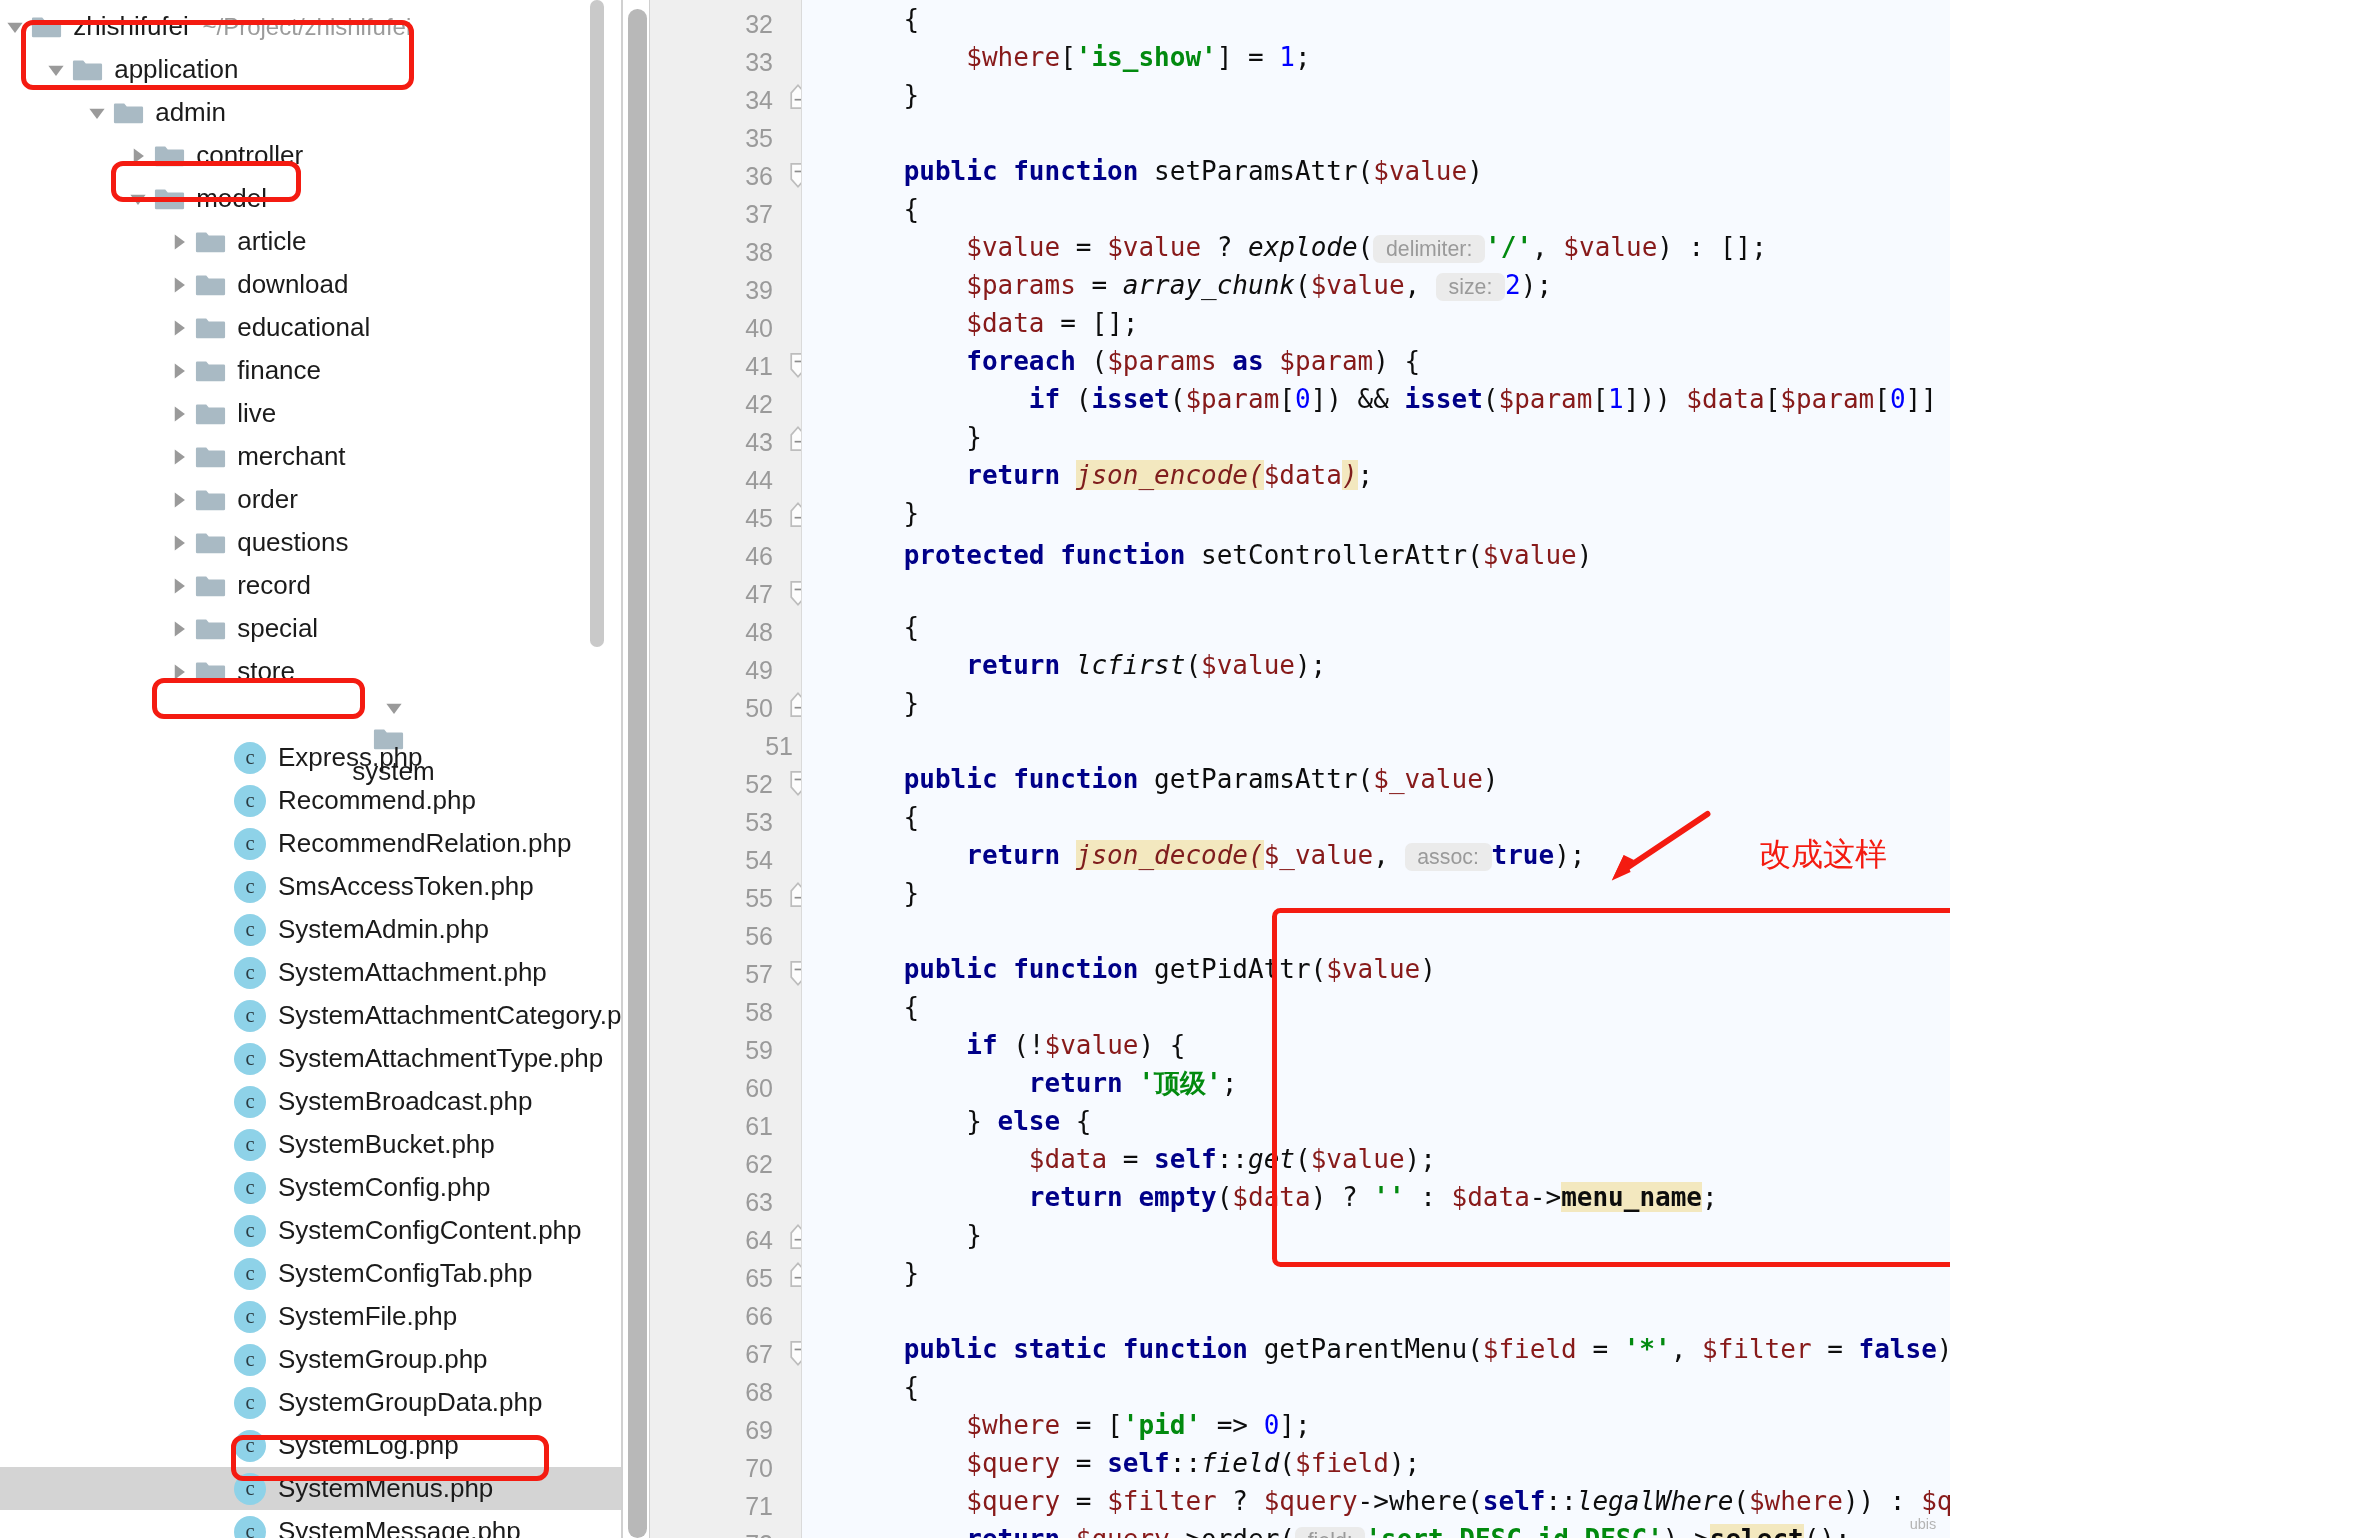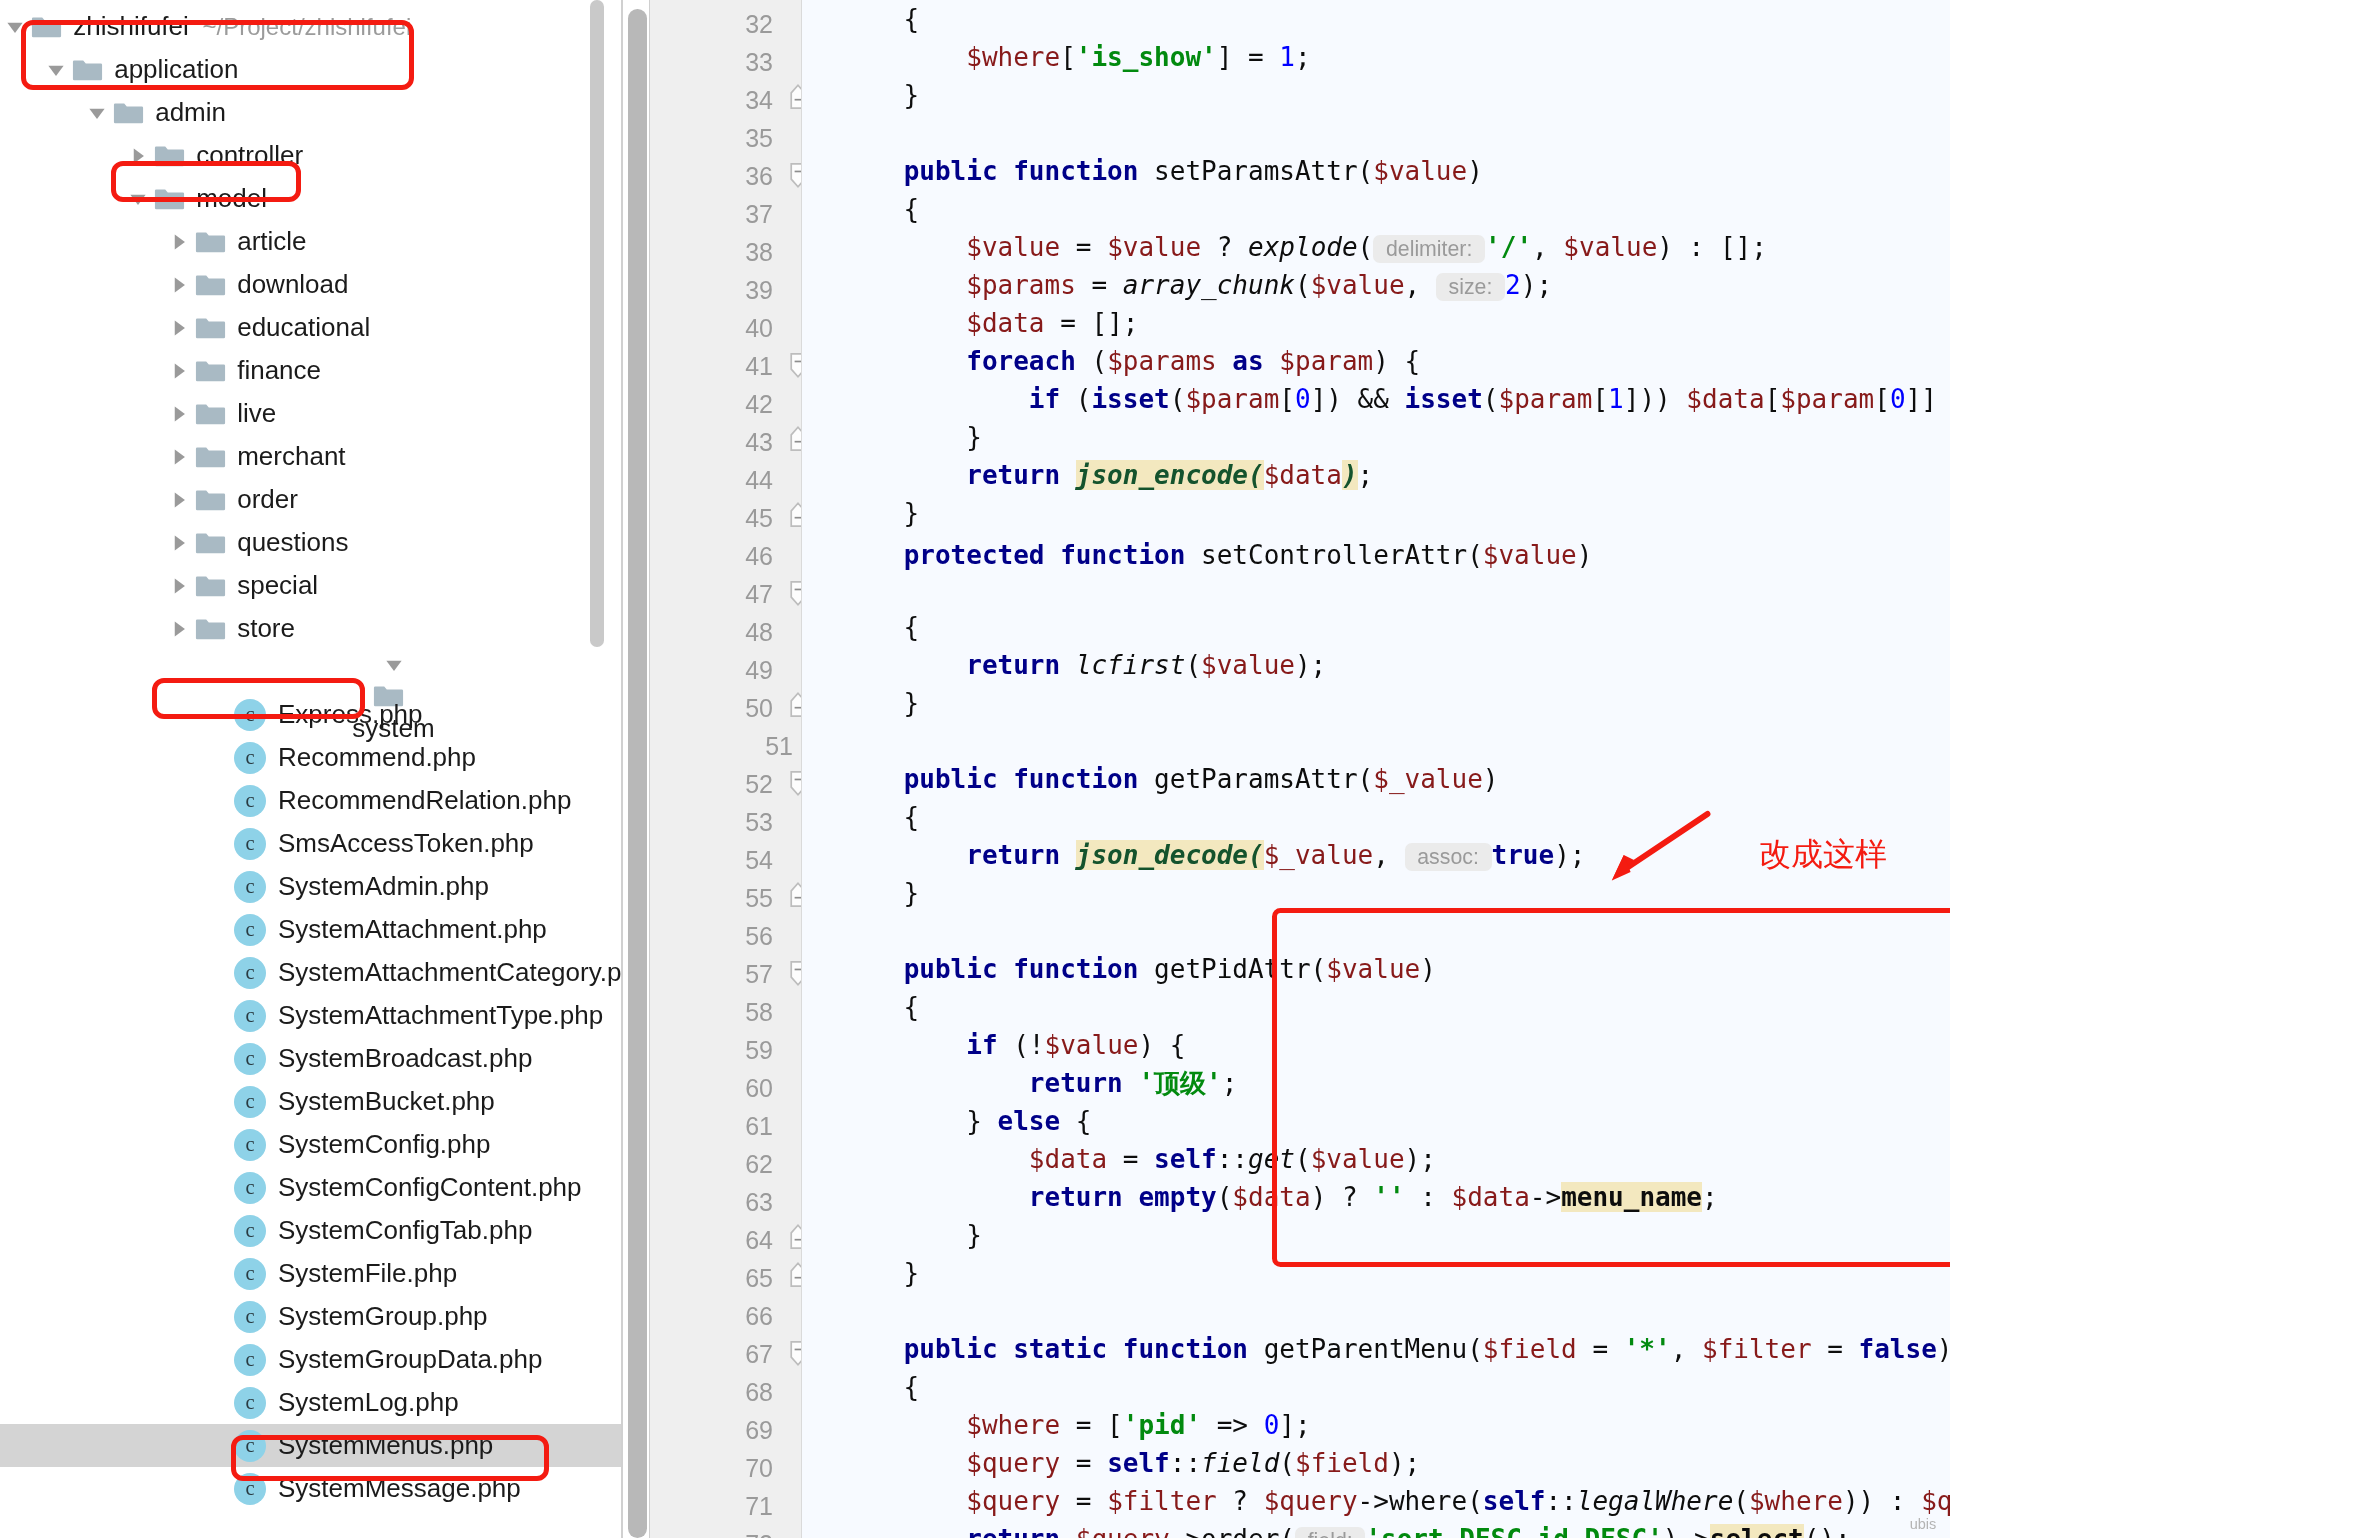--- a/index.html
+++ b/index.html
@@ -148,21 +148,21 @@
     font-size: 25px;
     color: #9a9a9a;
   }
   .code-line { padding-left: 39px; }
 
   
   .kw   { color: #000088; font-weight: bold; }
   .var  { color: #871a1a; }
   .str  { color: #028a0f; font-weight: bold; }
   .num  { color: #0000ff; }
-  .fn   { color: #14532d; font-style: italic; background: #f3e8bf; font-weight: bold; }
+  .fn   { color: #7f1d1d; font-style: italic; background: #f3e8bf; }
   .fni  { color: #0d0d0d; font-style: italic; }
   .field{ color: #0d0d0d; background: #f3e8bf; font-weight: bold;}
   .plain{ color: #0d0d0d; }
   .hint {
     font-family: "Liberation Sans", sans-serif;
     font-size: 21.3px;
     color: #9a9a9a;
     background: #ebebeb;
     border-radius: 6.8px;
     padding: 1.7px 6.8px;
@@ -370,20 +370,33 @@
             <svg width="22" height="22" viewBox="0 0 26 26">
               <polygon points="8,4 8,22 20,13" fill="#9a9a9a"></polygon>
             </svg>
           </span>
           <span class="folder-icon">
             <svg width="31" height="24" viewBox="0 0 36 28">
               <path d="M1 4.5 A1.5 1.5 0 0 1 2.5 3 H13 l3 3.5 H33.5 A1.5 1.5 0 0 1 35 8 V24.5 A1.5 1.5 0 0 1 33.5 26 H2.5 A1.5 1.5 0 0 1 1 24.5 Z" fill="#a9bac4"></path>
             </svg>
           </span>
           <span class="tree-label">questions</span>
+        </div>
+        <div class="tree-row" style="padding-left: 164px;">
+          <span class="arrow">
+            <svg width="22" height="22" viewBox="0 0 26 26">
+              <polygon points="8,4 8,22 20,13" fill="#9a9a9a"></polygon>
+            </svg>
+          </span>
+          <span class="folder-icon">
+            <svg width="31" height="24" viewBox="0 0 36 28">
+              <path d="M1 4.5 A1.5 1.5 0 0 1 2.5 3 H13 l3 3.5 H33.5 A1.5 1.5 0 0 1 35 8 V24.5 A1.5 1.5 0 0 1 33.5 26 H2.5 A1.5 1.5 0 0 1 1 24.5 Z" fill="#a9bac4"></path>
+            </svg>
+          </span>
+          <span class="tree-label">record</span>
         </div>
         <div class="tree-row" style="padding-left: 164px;">
           <span class="arrow">
             <svg width="22" height="22" viewBox="0 0 26 26">
               <polygon points="8,4 8,22 20,13" fill="#9a9a9a"></polygon>
             </svg>
           </span>
           <span class="folder-icon">
             <svg width="31" height="24" viewBox="0 0 36 28">
               <path d="M1 4.5 A1.5 1.5 0 0 1 2.5 3 H13 l3 3.5 H33.5 A1.5 1.5 0 0 1 35 8 V24.5 A1.5 1.5 0 0 1 33.5 26 H2.5 A1.5 1.5 0 0 1 1 24.5 Z" fill="#a9bac4"></path>

